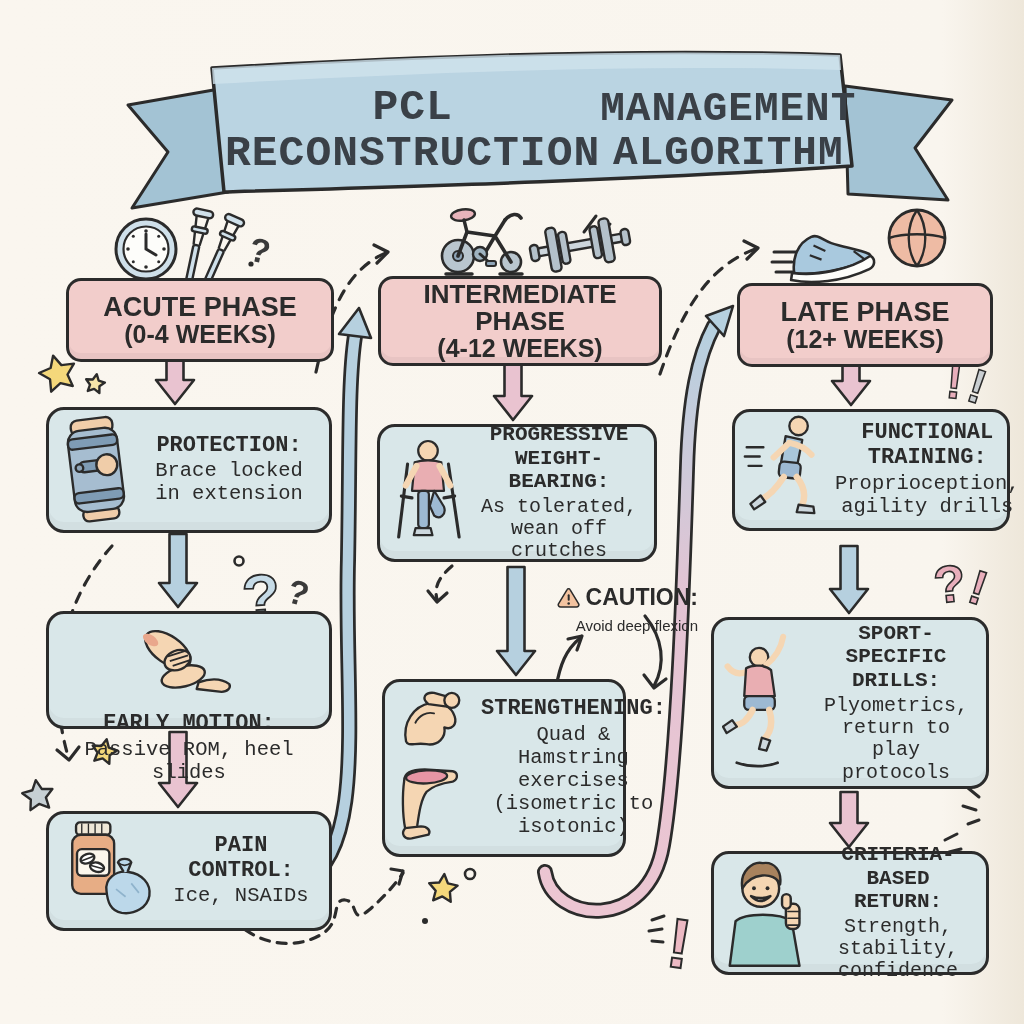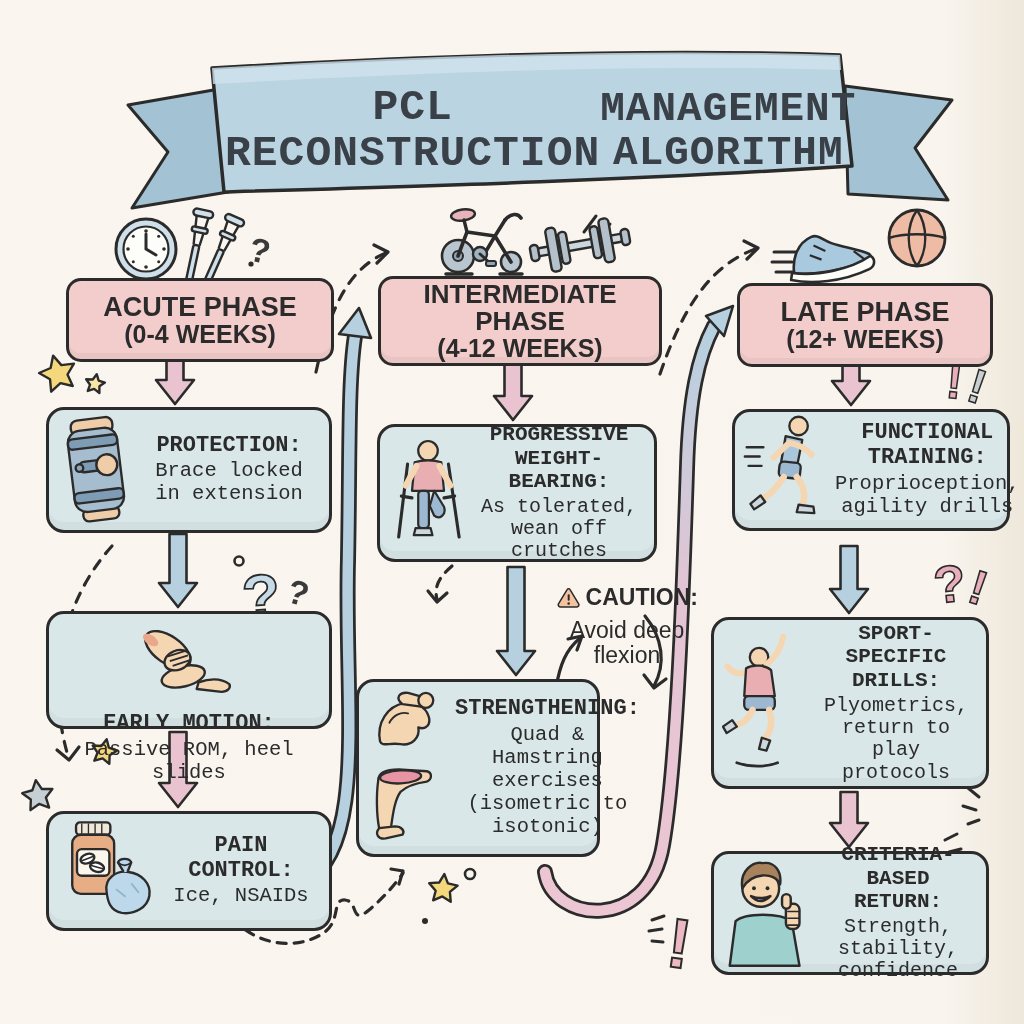--- a/index.html
+++ b/index.html
@@ -40,21 +40,21 @@
   .box-title{font-weight:bold;font-size:22px;}
   .box-desc{font-size:20.5px;margin-top:2px;}
   .small-title .box-title{font-size:21px;}
   .small-title .box-desc{font-size:20px;}
   
   .caution{
     position:absolute;left:556px;top:580px;width:142px;text-align:center;line-height:1.1;
   }
   .caution-row{display:flex;align-items:center;justify-content:center;gap:5px;}
   .caution-label{font-weight:bold;font-size:23px;}
-  .caution-desc{font-size:23px;margin-top:2px;}
+  .caution-desc{font-size:15px;margin-top:2px;text-align:right;}
 </style>
 </head>
 <body>
 
 <div class="canvas">
 
   <svg class="abs" style="left:0;top:0" width="1024" height="1024" viewBox="0 0 1024 1024">
     <defs>
       <linearGradient id="gradPB" gradientUnits="userSpaceOnUse" x1="600" y1="910" x2="705" y2="330">
         <stop offset="0" stop-color="#ecc6d2"></stop>
@@ -326,21 +326,21 @@
           <path d="M52 60 L63 78 C66 87 58 93 52 88 L47 77 Z" fill="#9db9d2"></path>
         </g>
       </svg>
     </div>
     <div class="box-text">
       <div class="box-title">PROGRESSIVE WEIGHT-BEARING:</div>
       <div class="box-desc">As tolerated, wean off crutches</div>
     </div>
   </div>
 
-  <div class="content-box" style="left:356px;top:679px;width:244px;height:178px;">
+  <div class="content-box" style="left:382px;top:679px;width:244px;height:178px;">
     <div class="box-icon">
       <svg width="84" height="160" viewBox="0 0 90 165">
         <g stroke="#2b2b2b" stroke-width="2.5" stroke-linejoin="round" stroke-linecap="round">
           <path d="M14 54 C10 34 22 16 40 13 C52 11 63 17 66 27 C69 36 63 42 55 39 C57 50 48 59 36 57 C24 55 16 60 14 54 Z" fill="#f5d6b3"></path>
           <path d="M38 14 C30 8 34 1 44 2 L62 7 C68 9 66 17 60 17 Z" fill="#f5d6b3"></path>
           <circle cx="63" cy="10" r="8" fill="#f5d6b3"></circle>
           <path d="M24 34 C28 26 36 22 44 24" fill="none" stroke-width="2"></path>
           <path d="M12 96 C12 88 20 84 34 84 L64 86 C70 87 70 95 64 97 C50 99 42 102 36 108 C30 116 28 130 26 144 C25 150 16 152 13 147 C10 132 10 110 12 96 Z" fill="#f5d6b3"></path>
           <ellipse cx="36" cy="92" rx="22" ry="7" transform="rotate(-3 36 92)" fill="#e795a4"></ellipse>
           <path d="M13 147 C8 153 12 159 20 158 L38 154 C41 150 37 145 30 145 Z" fill="#f5d6b3"></path>

